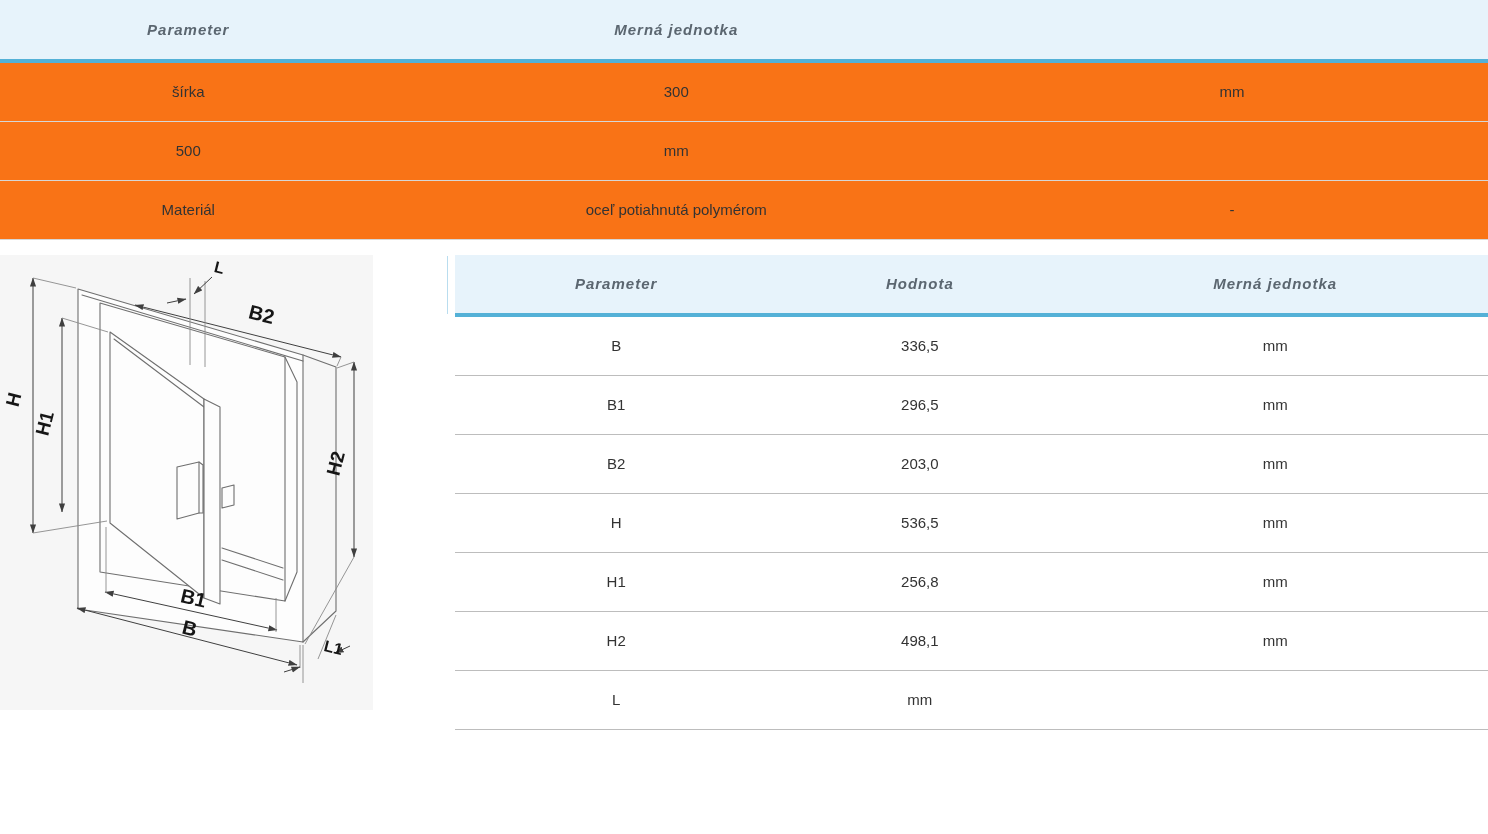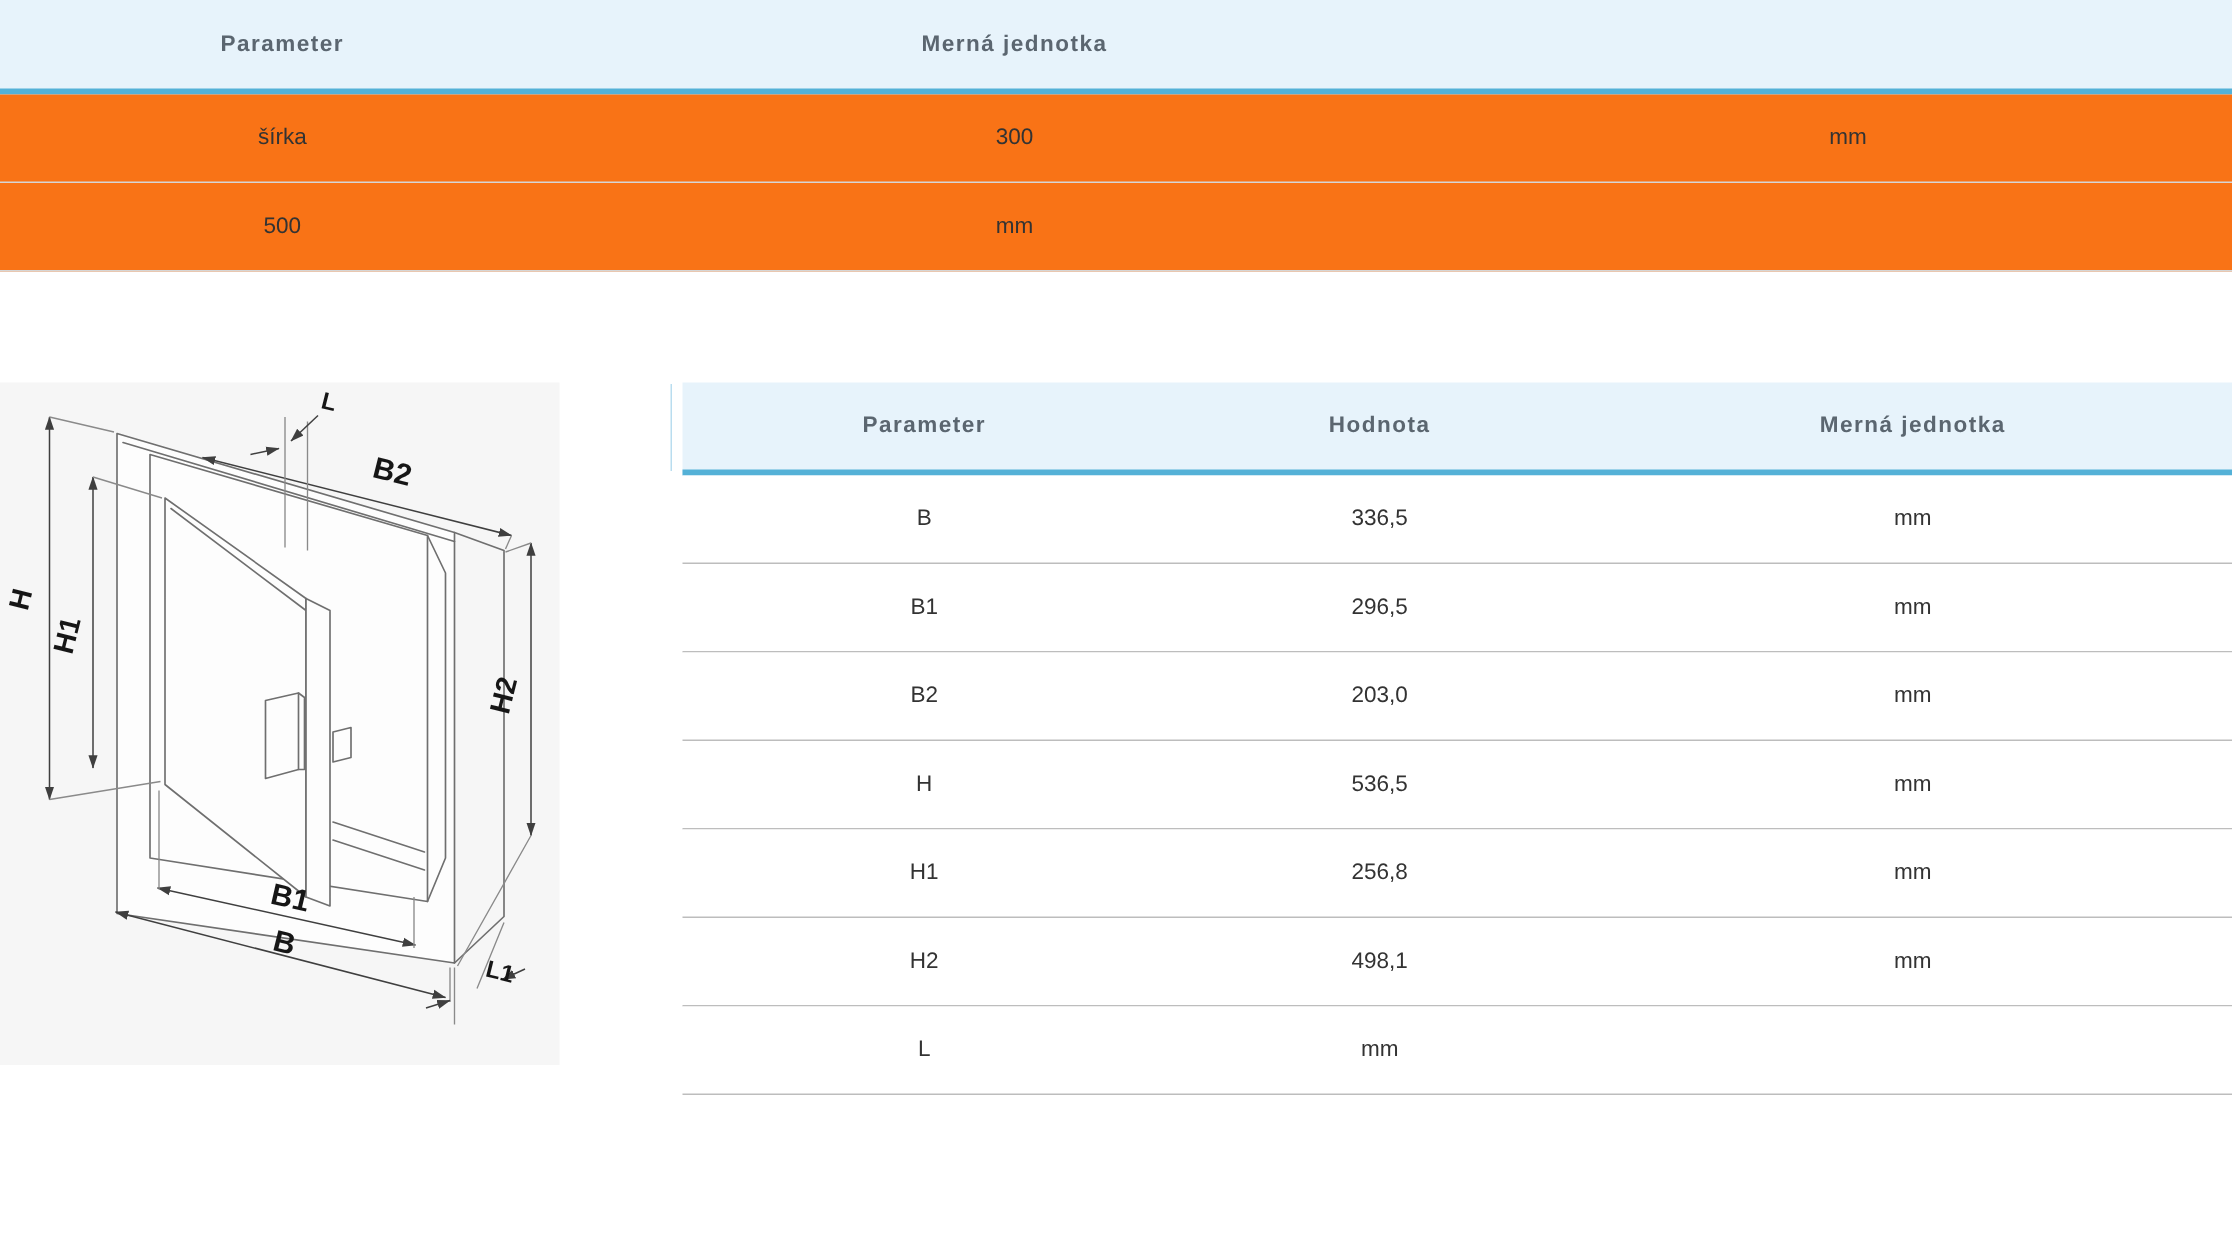--- a/index.html
+++ b/index.html
@@ -21,21 +21,21 @@
   }
   .page{position:relative;width:1488px;height:834px;overflow:hidden;background:#fff;}
 
   
   .grid-row{display:grid;width:100%;}
   .cell{
     display:flex;align-items:center;justify-content:center;
     font-size:15px;color:var(--body-text);text-align:center;
     line-height:1.2;
   }
-  .hdr-row{background:var(--header-bg);border-bottom:4px solid var(--accent-border);}
+  .hdr-row{background:var(--header-bg);border-bottom:4px solid var(--accent-border);font-style:italic;}
   .hdr-row .cell{
     font-weight:bold;color:var(--header-text);letter-spacing:1px;font-size:15px;
   }
 
   
   .spec-table{position:absolute;left:0;top:0;width:1488px;}
   .spec-table .grid-row{grid-template-columns:25.3% 40.3% 34.4%;}
   .spec-table .hdr-row{height:59px;}
   .spec-table .body-row{height:58px;border-bottom:1px solid var(--row-border-light);background:#f97316;}
 
@@ -76,20 +76,25 @@
       <div class="cell">Merná jednotka</div>
     </div>
     <div class="grid-row body-row">
       <div class="cell">šírka</div>
       <div class="cell">300</div>
       <div class="cell">mm</div>
     </div>
     <div class="grid-row body-row">
       <div class="cell">500</div>
       <div class="cell">mm</div>
+    </div>
+    <div class="grid-row body-row">
+      <div class="cell">Materiál</div>
+      <div class="cell">oceľ potiahnutá polymérom</div>
+      <div class="cell">-</div>
     </div>
   </div>
 
   <div class="diagram">
     <svg viewBox="0 0 373 455" width="373" height="455">
       <defs>
         <marker id="ah" viewBox="0 0 10 8" markerWidth="9" markerHeight="7.2" refX="9.5" refY="4" orient="auto-start-reverse">
           <path d="M0,0.6 L10,4 L0,7.4 Z" fill="#3f3f3f"></path>
         </marker>
       </defs>

